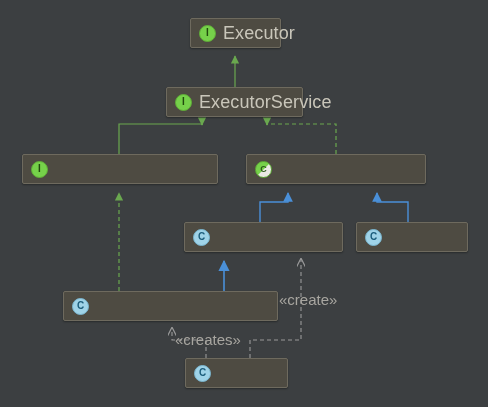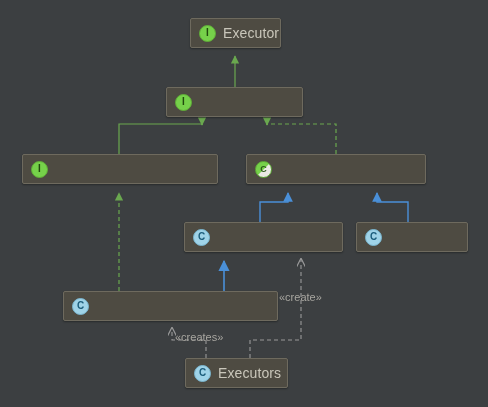--- a/index.html
+++ b/index.html
@@ -30,21 +30,21 @@
     height: 30px;
     padding: 0 11px 0 8px;
     background: #4e4b42;
     border: 1px solid #6e6a5e;
     border-radius: 2px;
     box-shadow: 0 1px 2px rgba(0,0,0,0.35);
     white-space: nowrap;
     z-index: 5;
   }
   .node-label {
-    font-size: 14px;
+    font-size: 18px;
     color: #c9c6ba;
     letter-spacing: 0.1px;
   }
   .node-icon {
     width: 15px;
     height: 15px;
     border-radius: 50%;
     margin-right: 7px;
     flex: 0 0 auto;
     display: flex;
@@ -66,21 +66,21 @@
     border: 1px solid #7ab6cf;
   }
   .icon-abstract {
     background: linear-gradient(135deg, #76d14a 0%, #76d14a 48%, #e9e9e4 52%, #e9e9e4 100%);
     color: #2d5a1a;
     border: 1px solid #5fae37;
     font-size: 9px;
   }
   .edge-label {
     position: absolute;
-    font-size: 11px;
+    font-size: 15px;
     color: #a8a6a0;
     font-family: "Liberation Sans", sans-serif;
     white-space: nowrap;
     z-index: 6;
   }
 </style>
 </head>
 <body>
 
 <div id="diagram-canvas">
@@ -137,20 +137,21 @@
     </g>
   </svg>
 
   <div class="node" style="left:190px; top:18px; width:91px;">
     <span class="node-icon icon-interface">I</span>
     <span class="node-label">Executor</span>
   </div>
 
   <div class="node" style="left:166px; top:87px; width:137px;">
     <span class="node-icon icon-interface">I</span>
+    <span class="node-label">ExecutorService</span>
   </div>
 
   <div class="node" style="left:22px; top:154px; width:196px;">
     <span class="node-icon icon-interface">I</span>
   </div>
 
   <div class="node" style="left:246px; top:154px; width:180px;">
     <span class="node-icon icon-abstract">C</span>
   </div>
 
@@ -161,19 +162,18 @@
   <div class="node" style="left:356px; top:222px; width:112px;">
     <span class="node-icon icon-class">C</span>
   </div>
 
   <div class="node" style="left:63px; top:291px; width:215px;">
     <span class="node-icon icon-class">C</span>
   </div>
 
   <div class="node" style="left:185px; top:358px; width:103px;">
     <span class="node-icon icon-class">C</span>
-    <span class="node-label">Executors</span>
   </div>
 
   <span class="edge-label" style="left:279px; top:291px;">«create»</span>
   <span class="edge-label" style="left:175px; top:331px;">«creates»</span>
 
 </div>
 
 </body></html>

